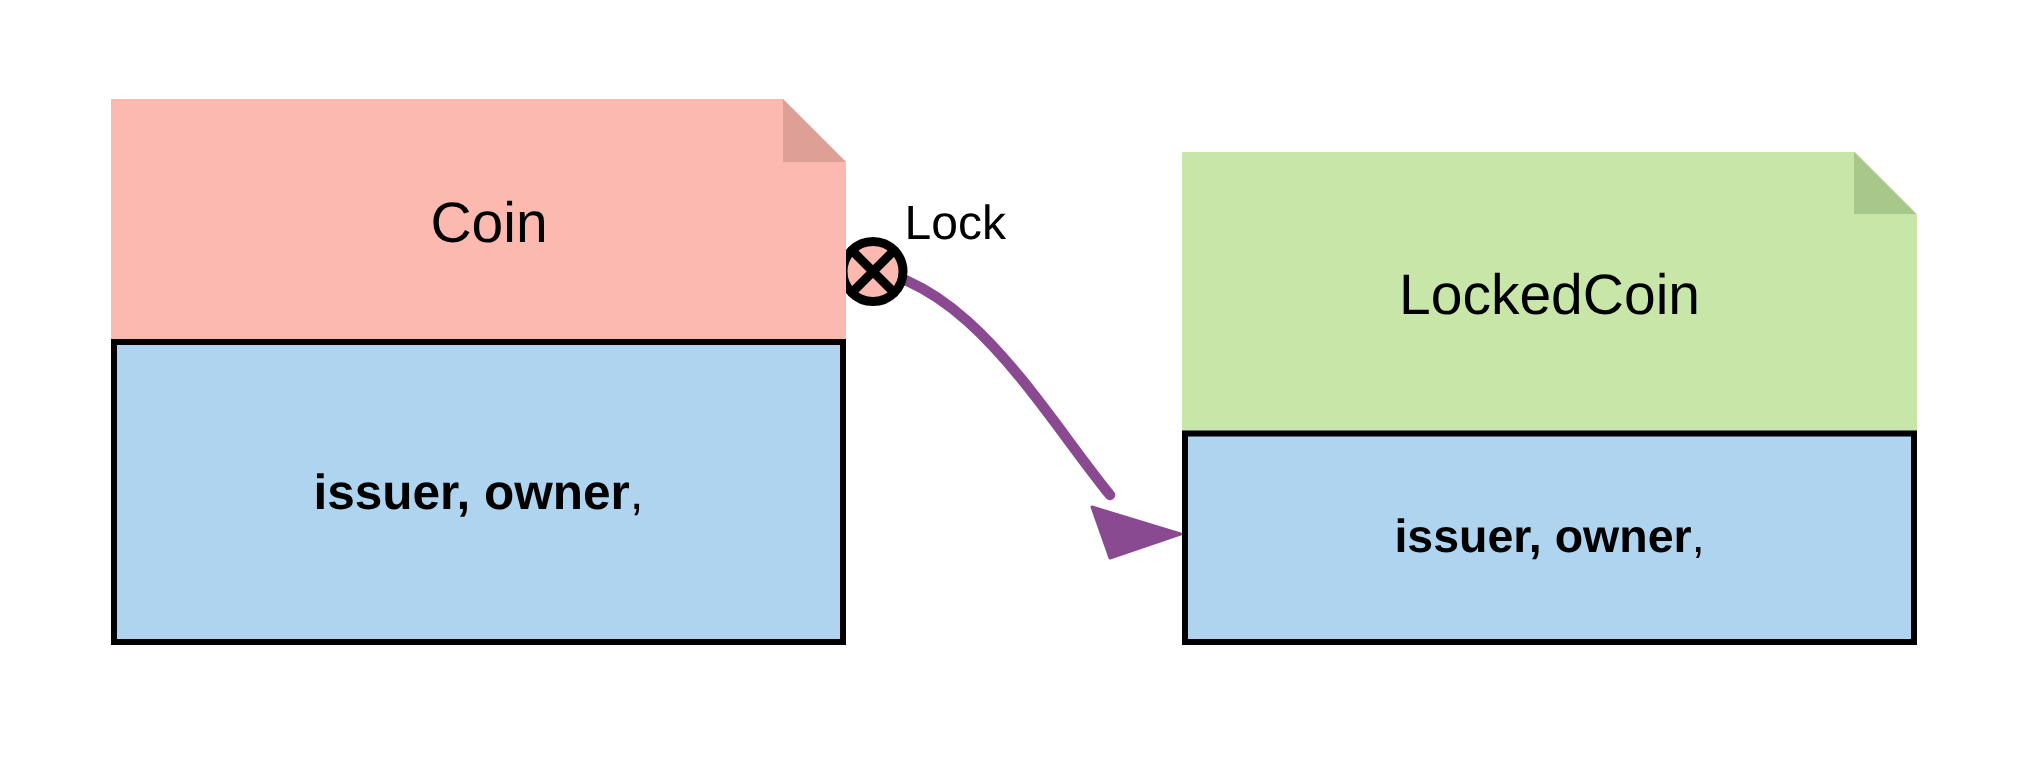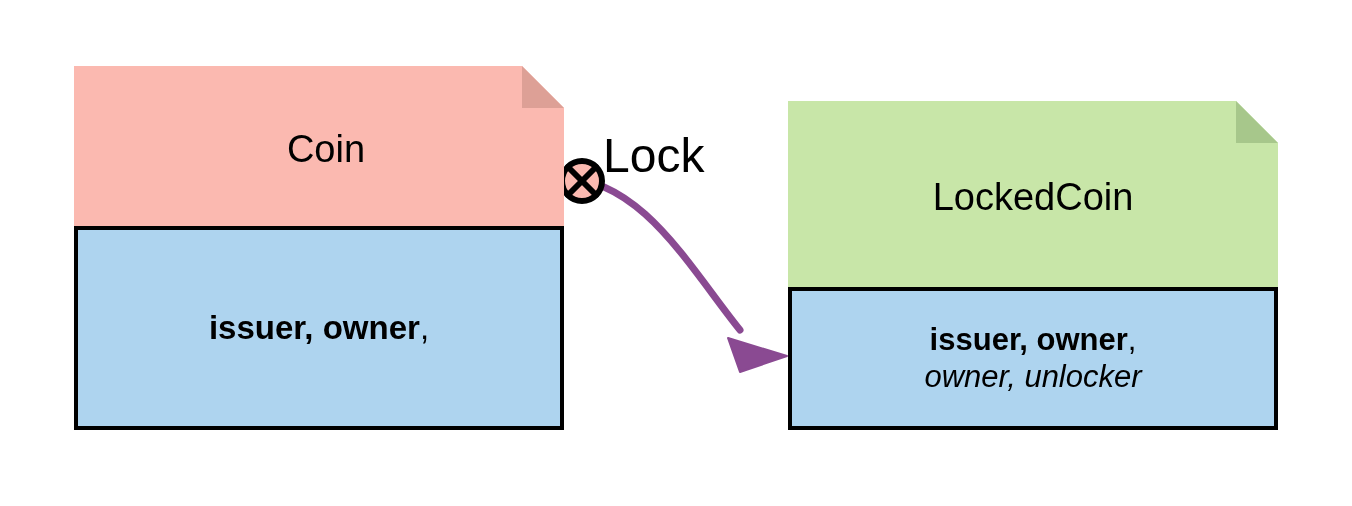--- a/index.html
+++ b/index.html
@@ -97,21 +97,21 @@
     left: 0;
     top: 0;
     width: 1352px;
     height: 506px;
     pointer-events: none;
   }
   .edge-label {
     position: absolute;
     left: 603px;
     top: 132px;
-    font-size: 48px;
+    font-size: 32px;
     color: #000000;
     line-height: 1;
     white-space: nowrap;
   }
 </style>
 </head>
 <body>
 
 <div id="canvas">
 
@@ -142,17 +142,16 @@
   </div>
 
   <div class="node" id="node-lockedcoin">
     <div class="note-header">
       <div class="note-body"></div>
       <div class="note-fold"></div>
       <div class="note-title">LockedCoin</div>
     </div>
     <div class="compartment">
       <div class="attr-line"><span style="font-weight:bold;">issuer, owner</span><span>,</span></div>
-      <div class="attr-line italic">owner, unlocker</div>
     </div>
   </div>
 
 </div>
 
 </body></html>

